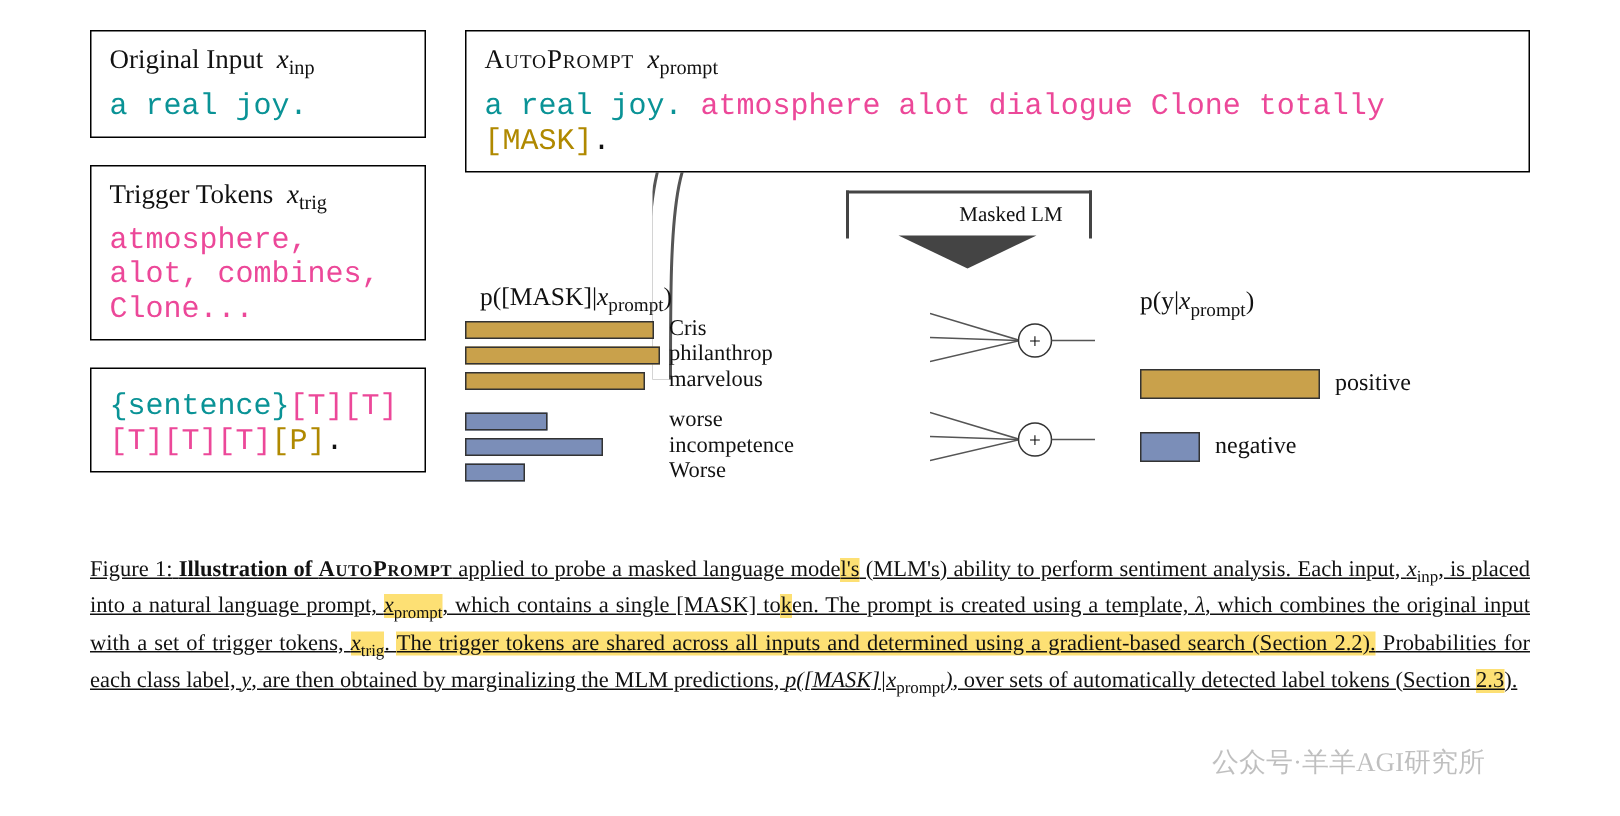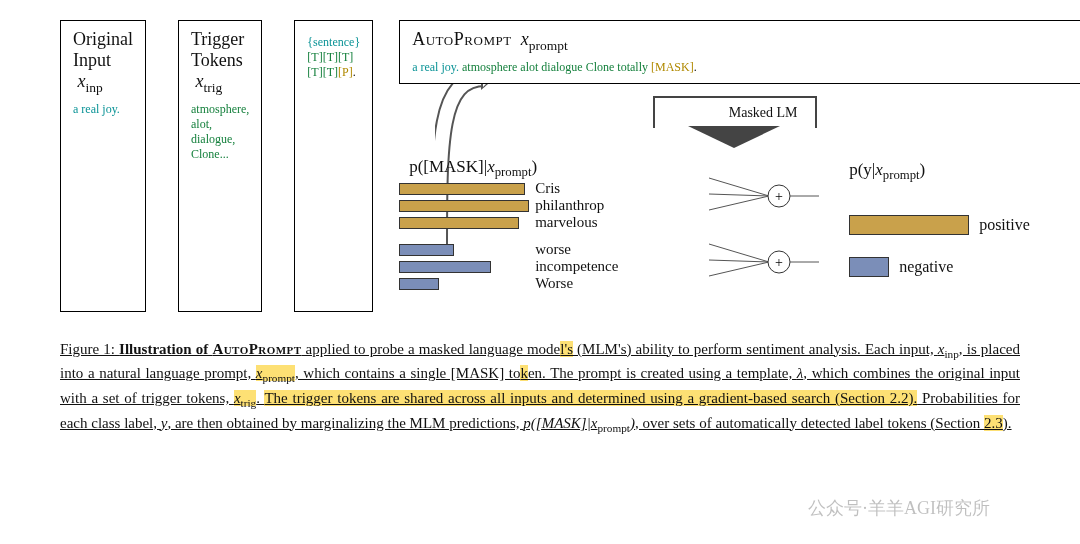--- a/index.html
+++ b/index.html
@@ -1,25 +1,25 @@
 <!DOCTYPE html>
 <html><head>
 <meta charset="utf-8">
 <style>
   * { box-sizing: border-box; margin: 0; padding: 0; }
   body { width: 1080px; height: 544px; font-family: Georgia, 'Times New Roman', serif; background: #fff; color: #111; position: relative; }
   .figure { padding: 20px 60px 10px; position: relative; }
   .row { display: flex; gap: 20px; }
-  .col-left { width: 370px; display: flex; flex-direction: row; gap: 32px; }
+  .col-left { width: 370px; display: flex; flex-direction: column; gap: 18px; }
   .col-right { flex: 1; position: relative; }
   .box { border: 1px solid #000; padding: 8px 12px; background: #fff; }
   .box-title { font-size: 18px; }
-  .box-content { font-family: Liberation Serif, serif; font-size: 12px; margin-top: 6px; }
+  .box-content { font-family: Liberation Mono, monospace; font-size: 20px; margin-top: 6px; }
   .teal { color: #0a9396; }
-  .magenta { color: #15803d; }
+  .magenta { color: #ec4899; }
   .olive { color: #b08900; text-align: right; }
   .math { font-style: italic; font-family: 'Times New Roman', serif; }
   .sub { font-style: normal; font-size: 0.75em; vertical-align: sub; }
   .smallcaps { font-variant: small-caps; letter-spacing: 0.03em; }
   .autoprompt-box { margin-left: 6px; }
   .masked-lm-arrow {
     margin: 12px 0 0 200px; width: 280px; height: 52px; position: relative; display:flex; align-items:center; justify-content:center;
   }
   .masked-lm-arrow::before {
     content:''; position:absolute; top:0; left:60px; width:160px; height:30px; border:2px solid #444; border-bottom:none; background:#fff;
@@ -54,21 +54,21 @@
 
 <div class="figure">
   <div class="row">
     <div class="col-left">
       <div class="box">
         <div class="box-title"><span>Original Input</span> &nbsp;<span class="math"><span>x</span><span class="sub">inp</span></span></div>
         <div class="box-content teal">a real joy.</div>
       </div>
       <div class="box">
         <div class="box-title"><span>Trigger Tokens</span> &nbsp;<span class="math"><span>x</span><span class="sub">trig</span></span></div>
-        <div class="box-content magenta">atmosphere, alot, dialogue, Clone...</div>
+        <div class="box-content magenta">atmosphere, alot, combines, Clone...</div>
       </div>
       <div class="box">
         <div class="box-content">
           <span class="teal">{sentence}</span><span class="magenta">[T][T][T][T][T]</span><span class="olive">[P]</span><span>.</span>
         </div>
       </div>
     </div>
 
     <svg class="svg-arrow" width="60" height="220">
       <path d="M4 215 C 4 100, 4 40, 50 40" stroke="#555" stroke-width="18" fill="none" stroke-linecap="butt"></path>

